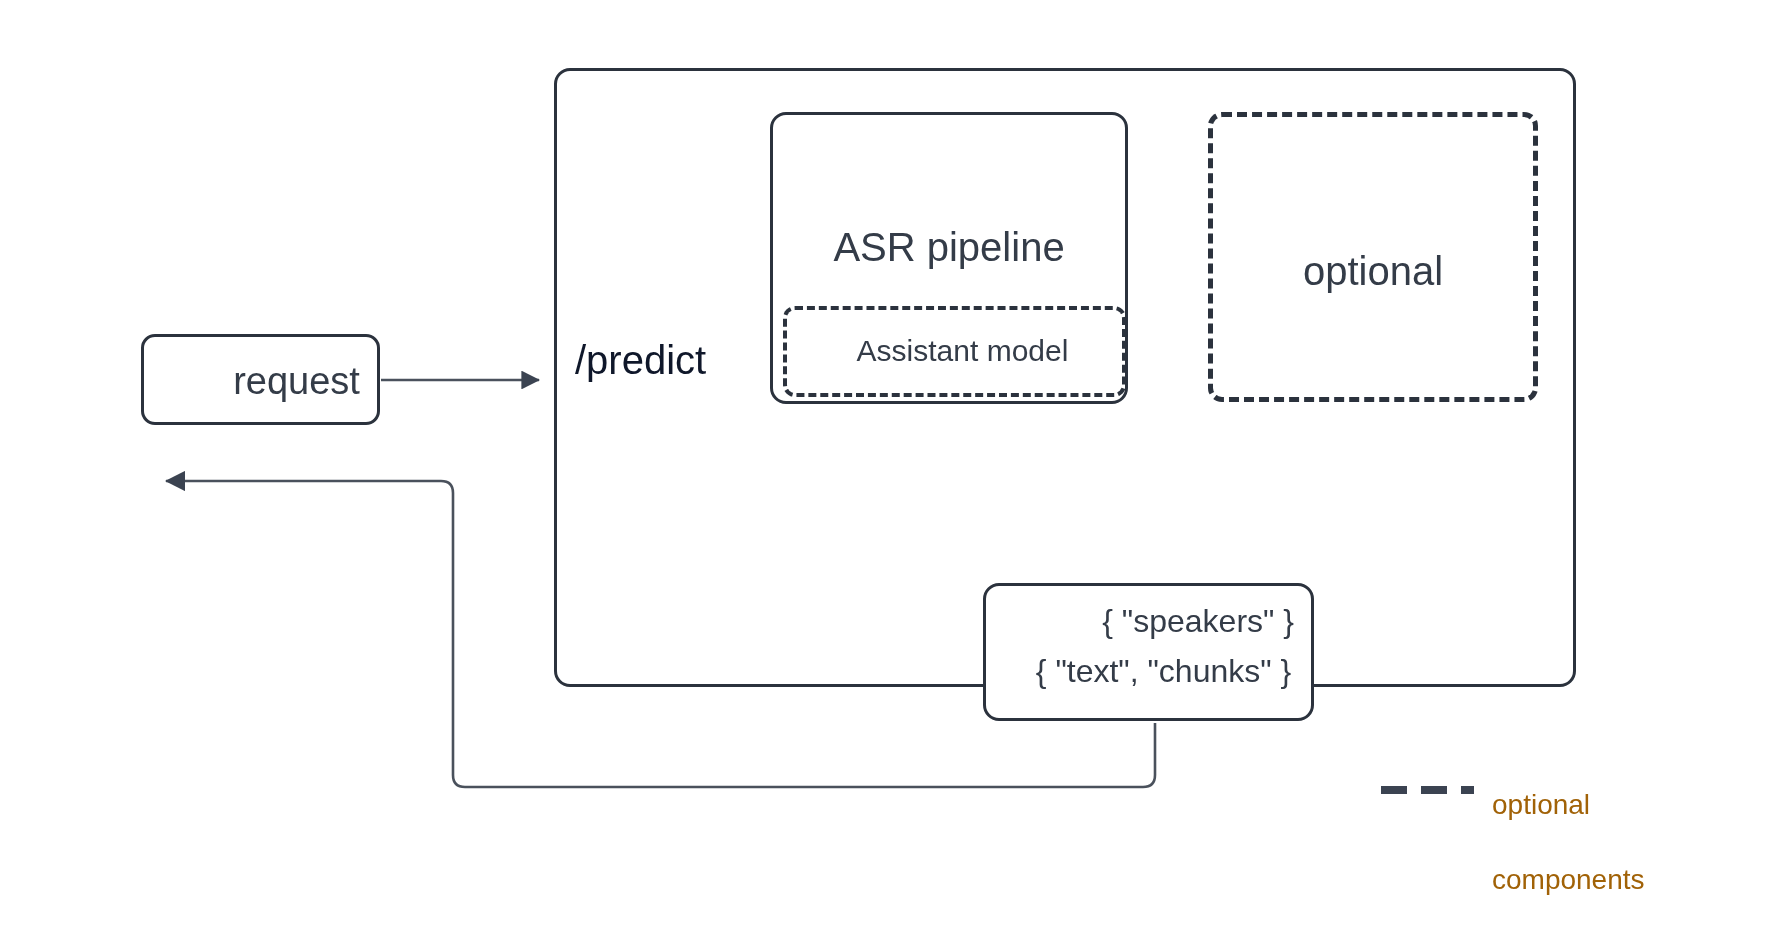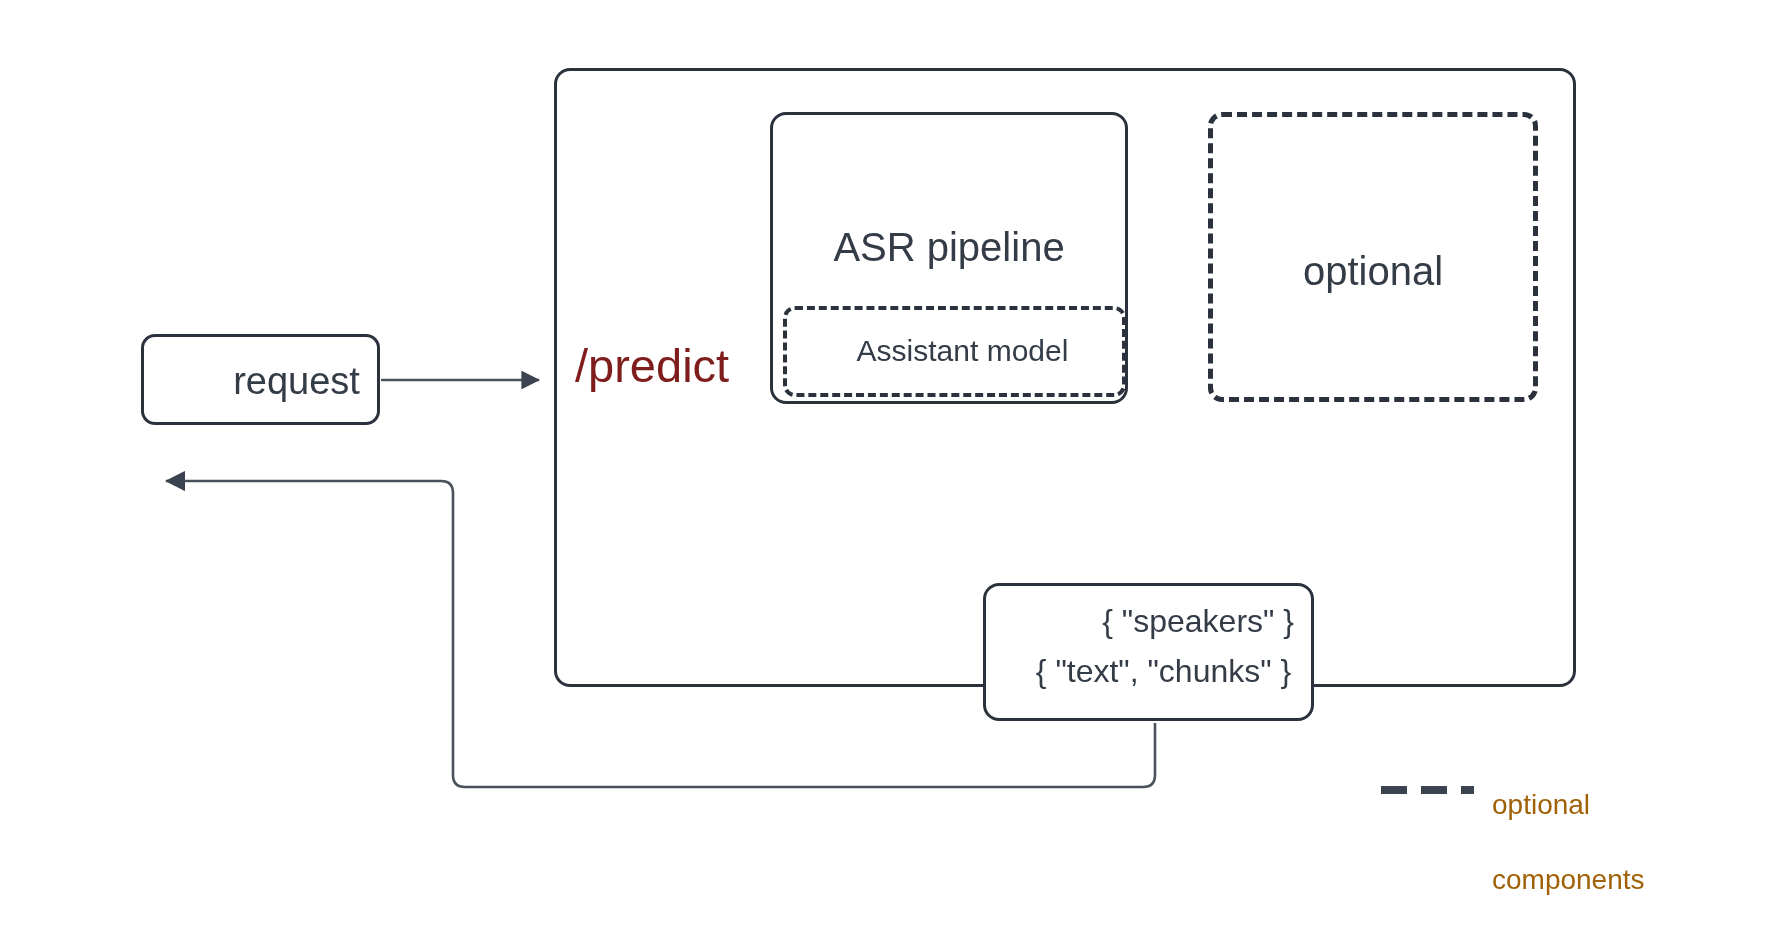--- a/index.html
+++ b/index.html
@@ -60,22 +60,22 @@
     top: 68px;
     width: 1022px;
     height: 619px;
     border-width: 3px;
     border-radius: 16px;
   }
   #predict-label {
     position: absolute;
     left: 575px;
     top: 338px;
-    font-size: 47px;
-    color: #7f1d1d;
+    font-size: 40px;
+    color: #0f172a;
     white-space: nowrap;
   }
   #asr-pipeline {
     left: 770px;
     top: 112px;
     width: 358px;
     height: 292px;
     border-radius: 16px;
   }
   #asr-pipeline-label {

